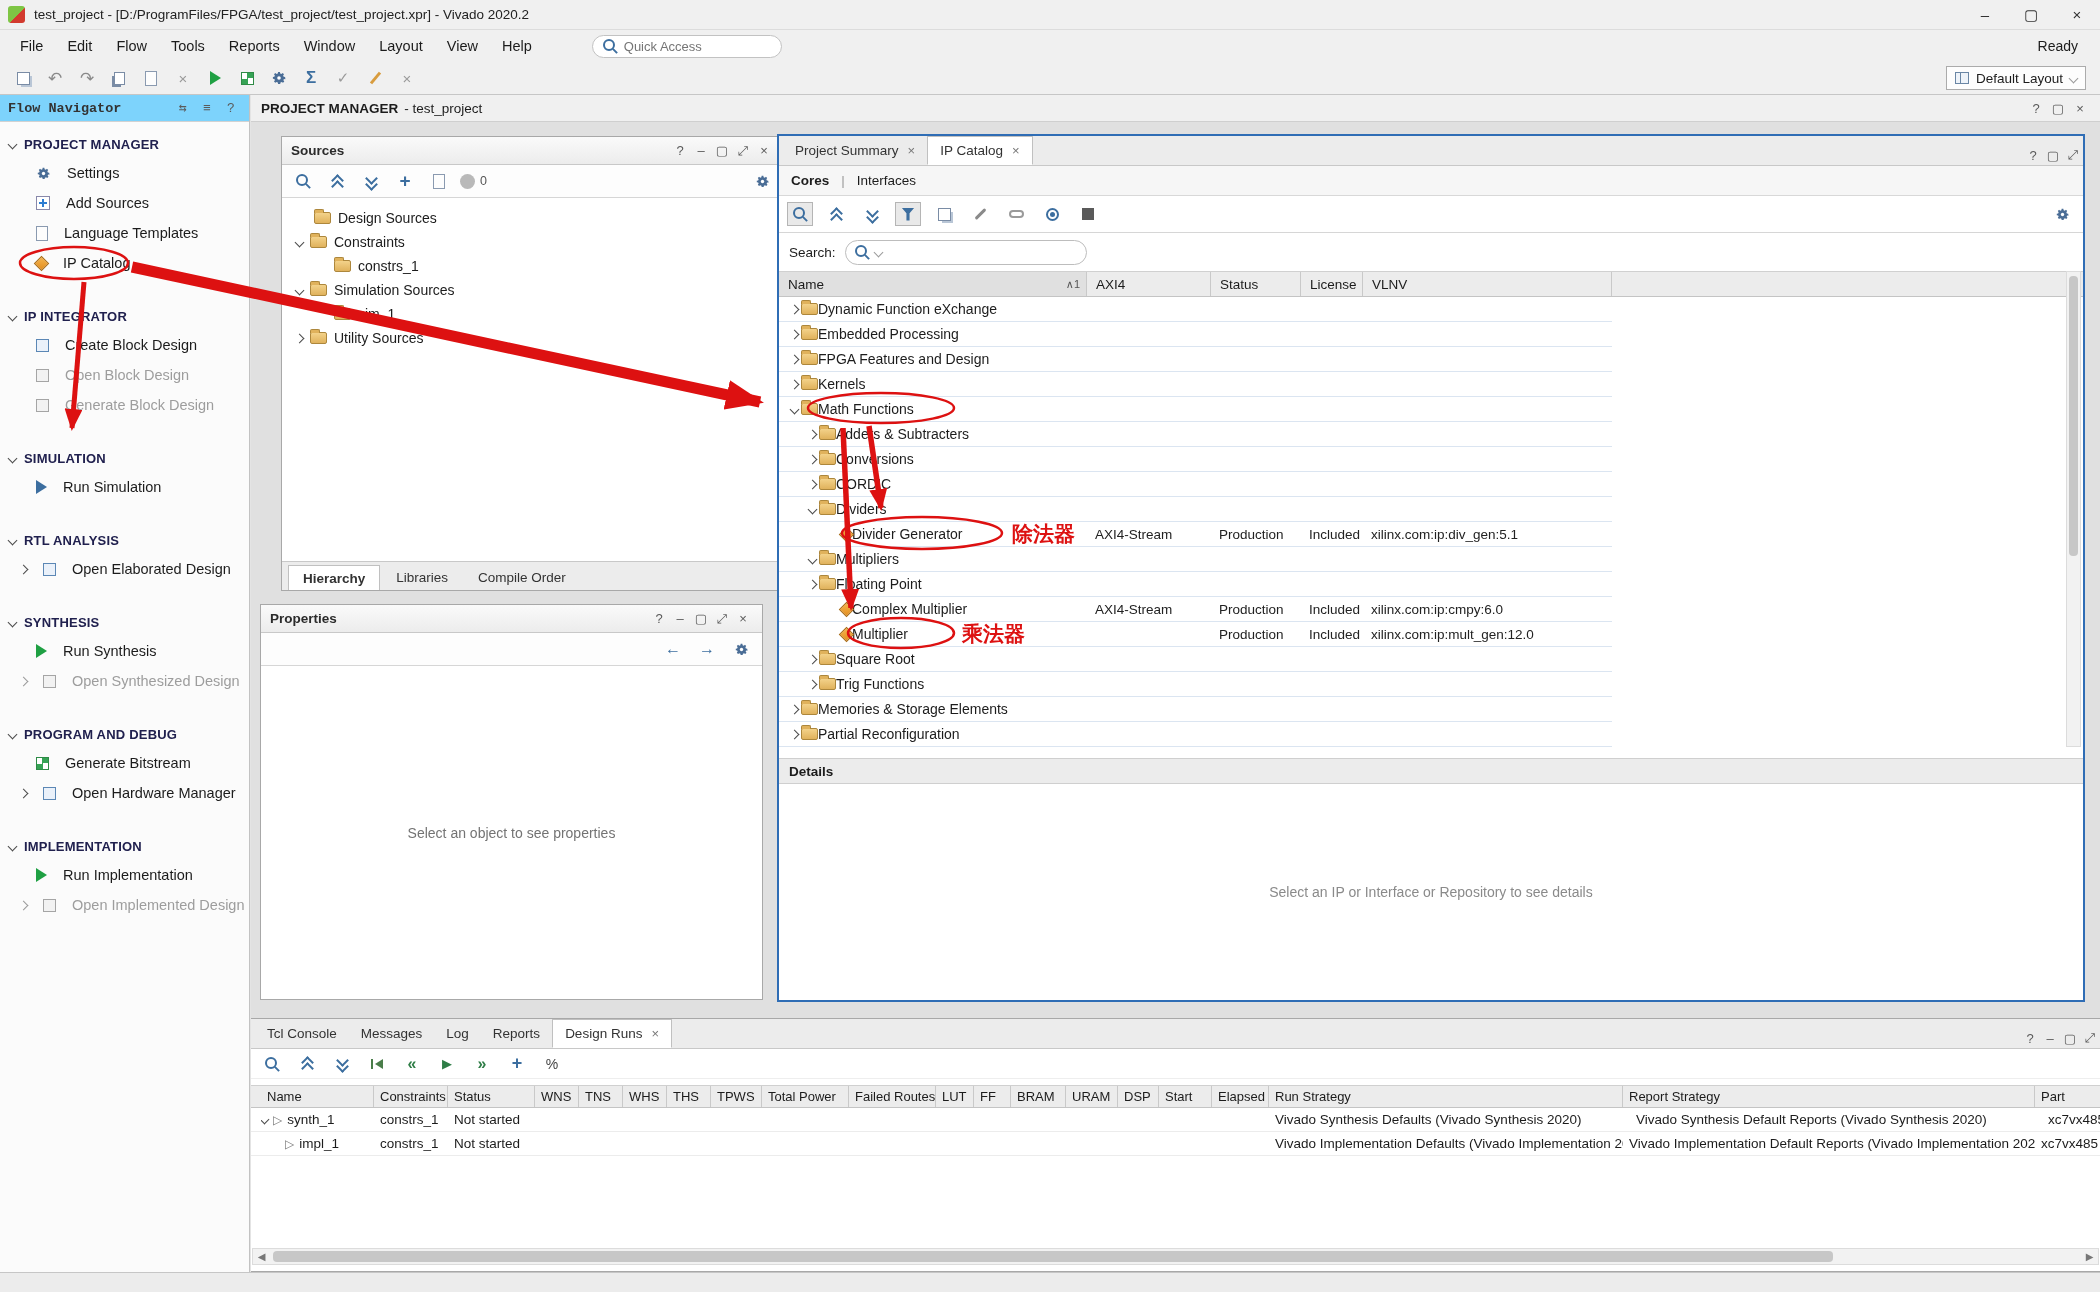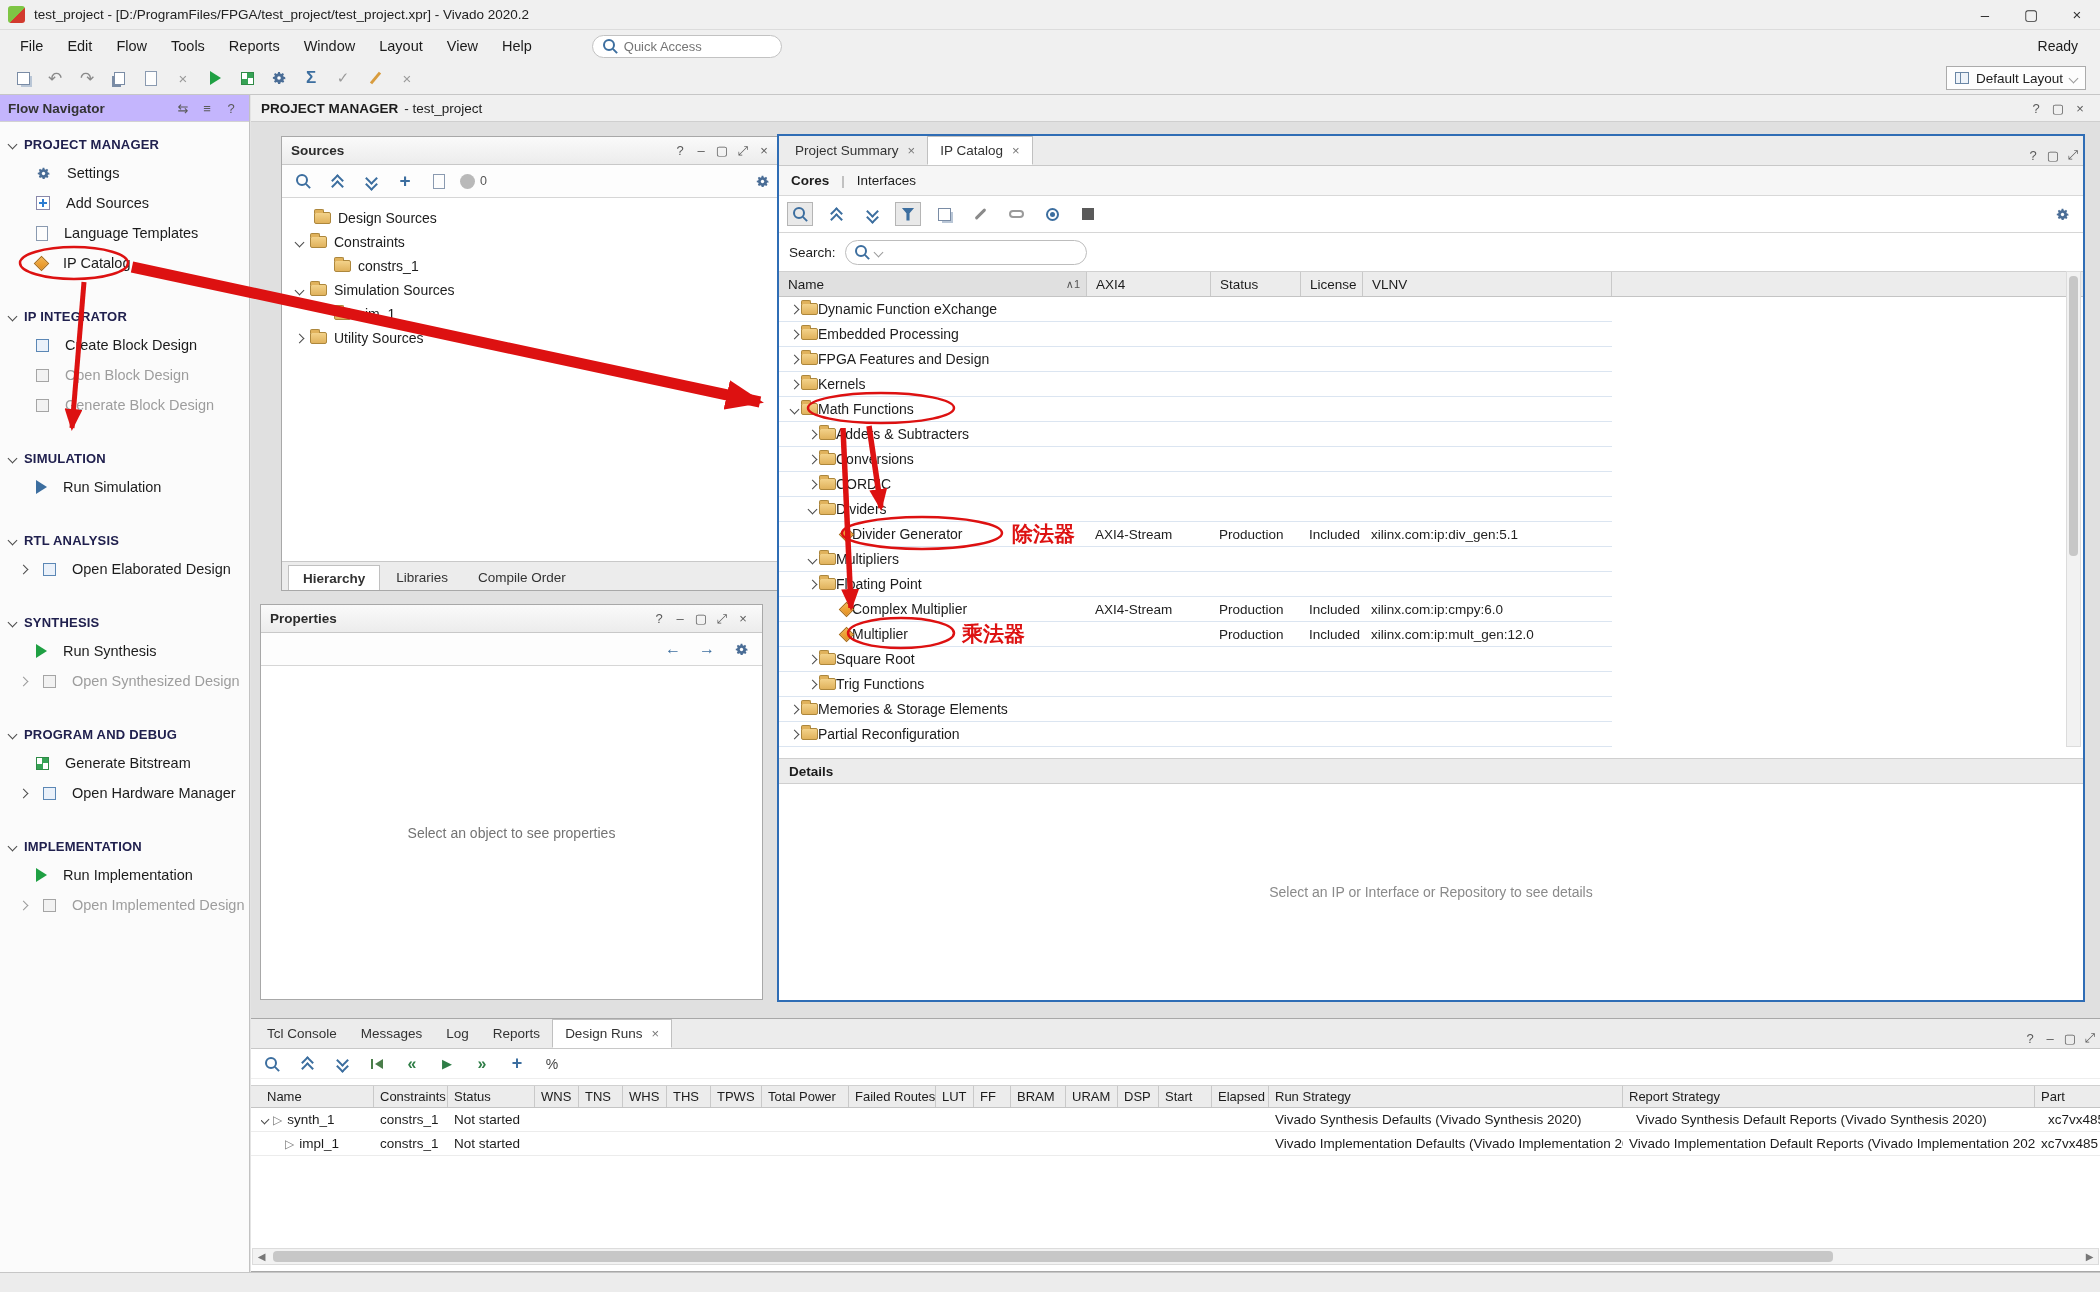--- a/index.html
+++ b/index.html
@@ -52,21 +52,21 @@
   .menu-item { padding:4px 12px; font-size:14.5px; }
   .quick-access { margin-left:48px; width:190px; height:23px; border:1px solid #c2c2c2; border-radius:12px; background:#fff; display:flex; align-items:center; padding:0 9px; gap:6px; }
   .quick-access input { border:none; outline:none; width:120px; font-family:inherit; font-size:13px; color:#555; background:transparent; }
   .ready-lbl { margin-left:auto; margin-right:22px; font-size:14px; color:#1c1c1c; }
   .main-toolbar { position:absolute; top:62px; left:0; right:0; height:33px; background:#f0f0f0; border-bottom:1px solid #c6c6c6; display:flex; align-items:center; gap:6px; padding-left:10px; }
   .layout-select { margin-left:auto; margin-right:14px; height:24px; border:1px solid #ababab; background:#fdfdfd; display:flex; align-items:center; gap:7px; padding:0 8px; font-size:13.5px; }
   .layout-glyph { width:14px; height:12px; border:1px solid #6a86a5; background:linear-gradient(#6a86a5,#6a86a5) 4px 0/1px 100% no-repeat,#eef3f9; }
 
   
   .flow-nav { position:absolute; top:95px; left:0; width:250px; bottom:20px; background:#fbfbfb; border-right:1px solid #c2c2c2; }
-  .fn-header { height:27px; background:#c4b5fd; border-bottom:1px solid #d2d2d2; display:flex; align-items:center; padding:0 8px; }
+  .fn-header { height:27px; background:#7dd3fc; border-bottom:1px solid #d2d2d2; display:flex; align-items:center; padding:0 8px;font-family:Liberation Mono, monospace; }
   .fn-title { font-weight:bold; font-size:13.5px; color:#333; }
   .fn-hicons { margin-left:auto; display:flex; gap:4px; color:#666; font-size:12px; }
   .fn-body { padding-top:8px; }
   .fn-section { margin-bottom:24px; }
   .fn-sec-header { display:flex; align-items:center; gap:8px; height:28px; padding-left:9px; color:#20204e; font-weight:bold; font-size:13px; letter-spacing:.2px; }
   .fn-item { display:flex; align-items:center; gap:16px; height:30px; padding-left:36px; font-size:14.5px; }
   .fn-item.withchev { padding-left:20px; }
   .fn-item.disabled { color:#9d9d9d; }
 
   

